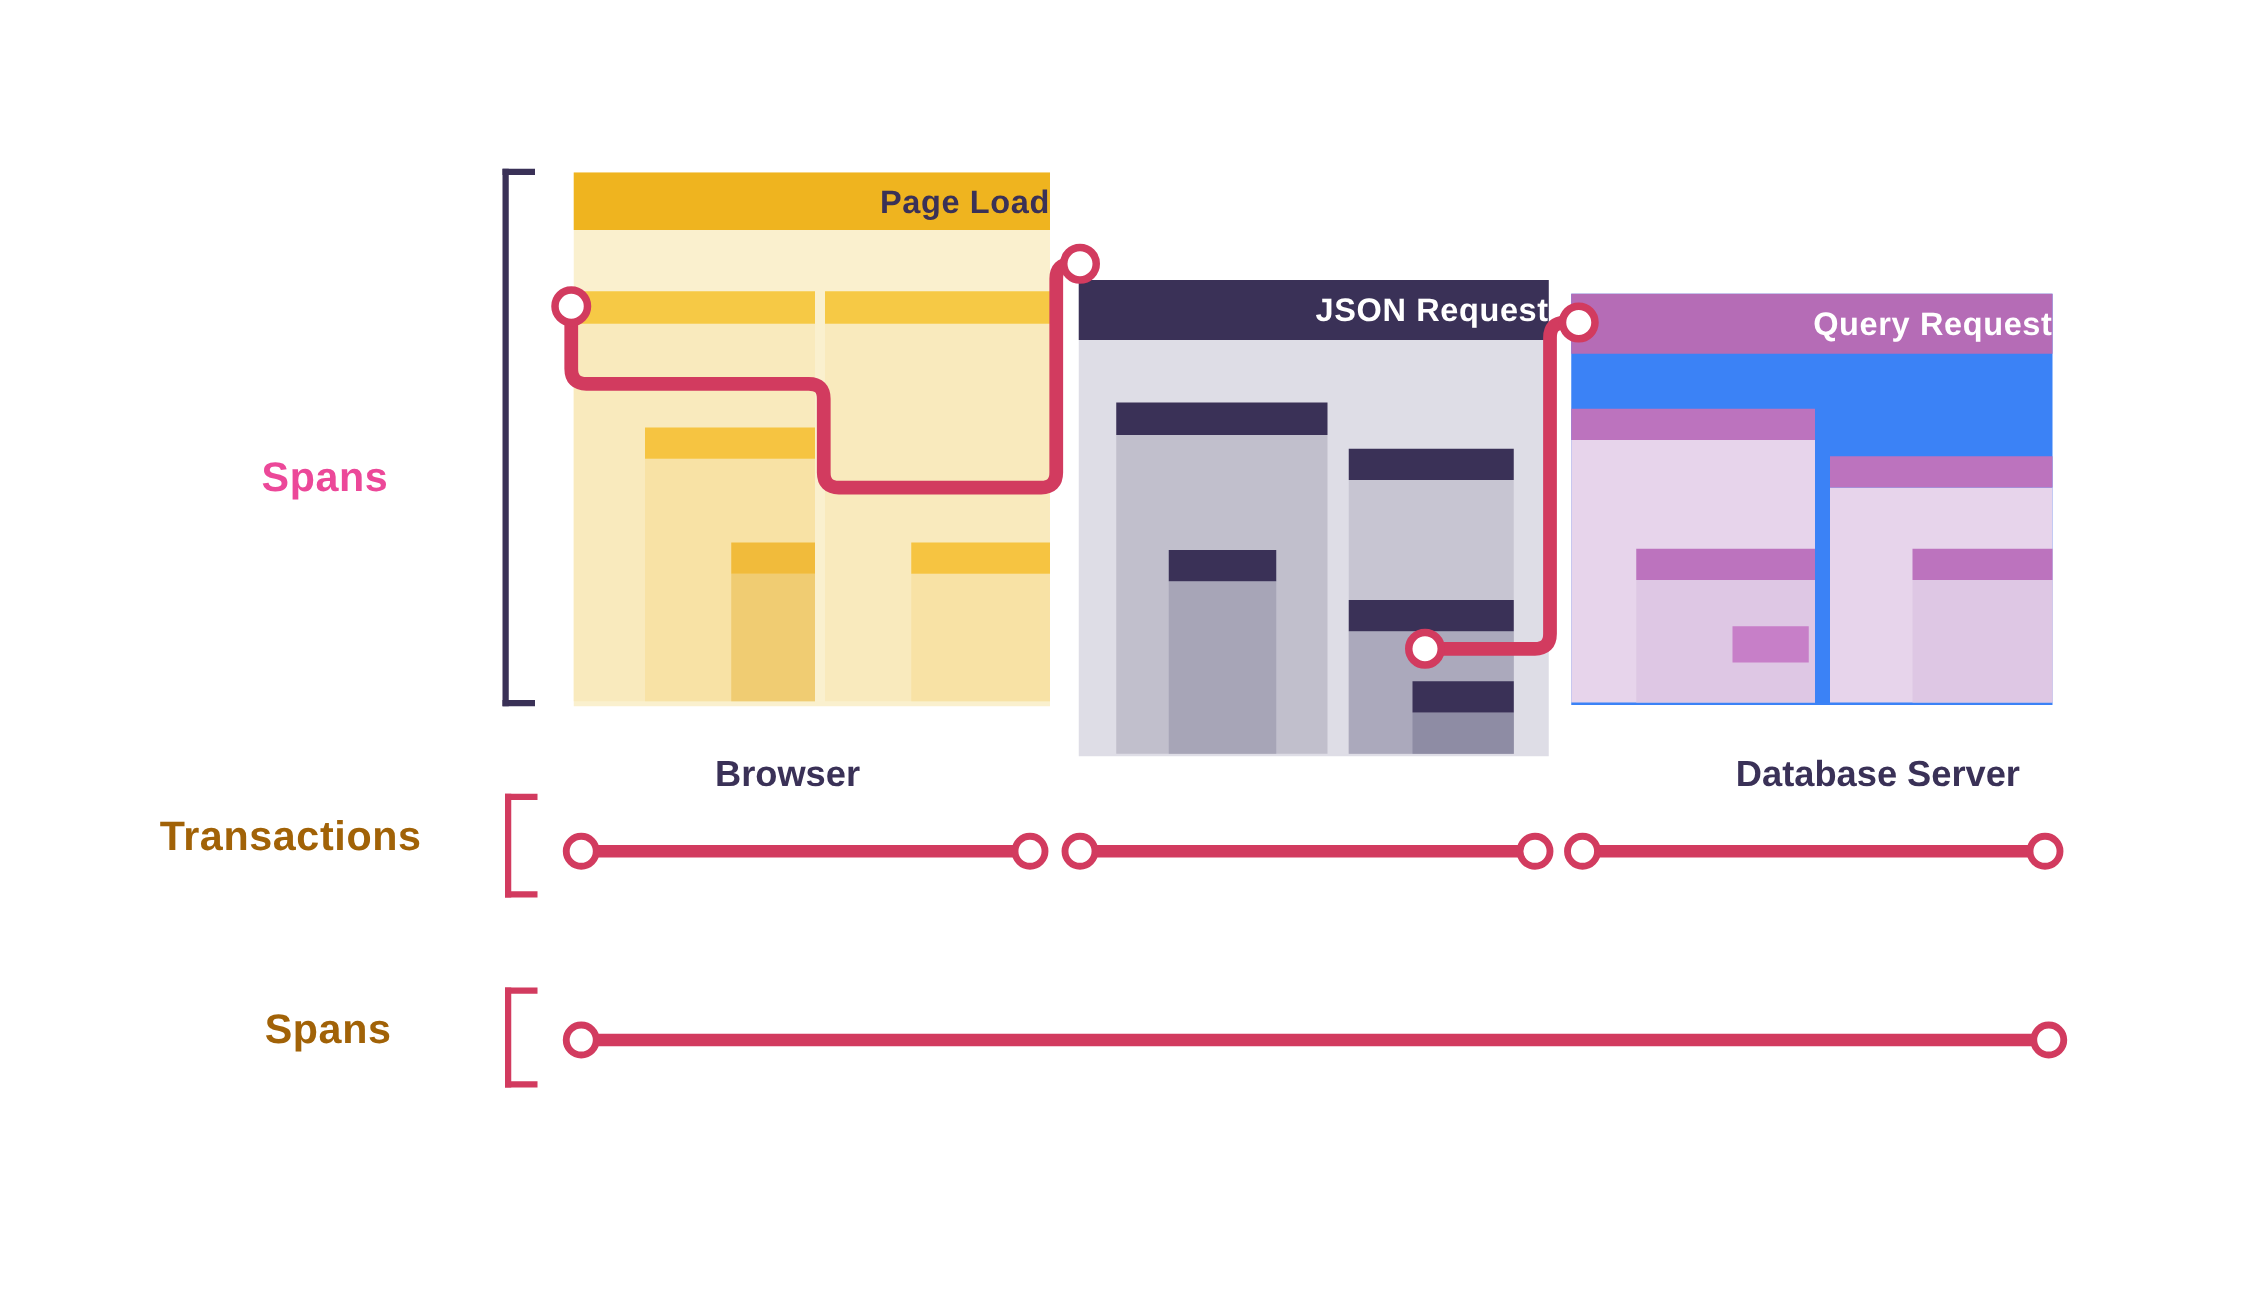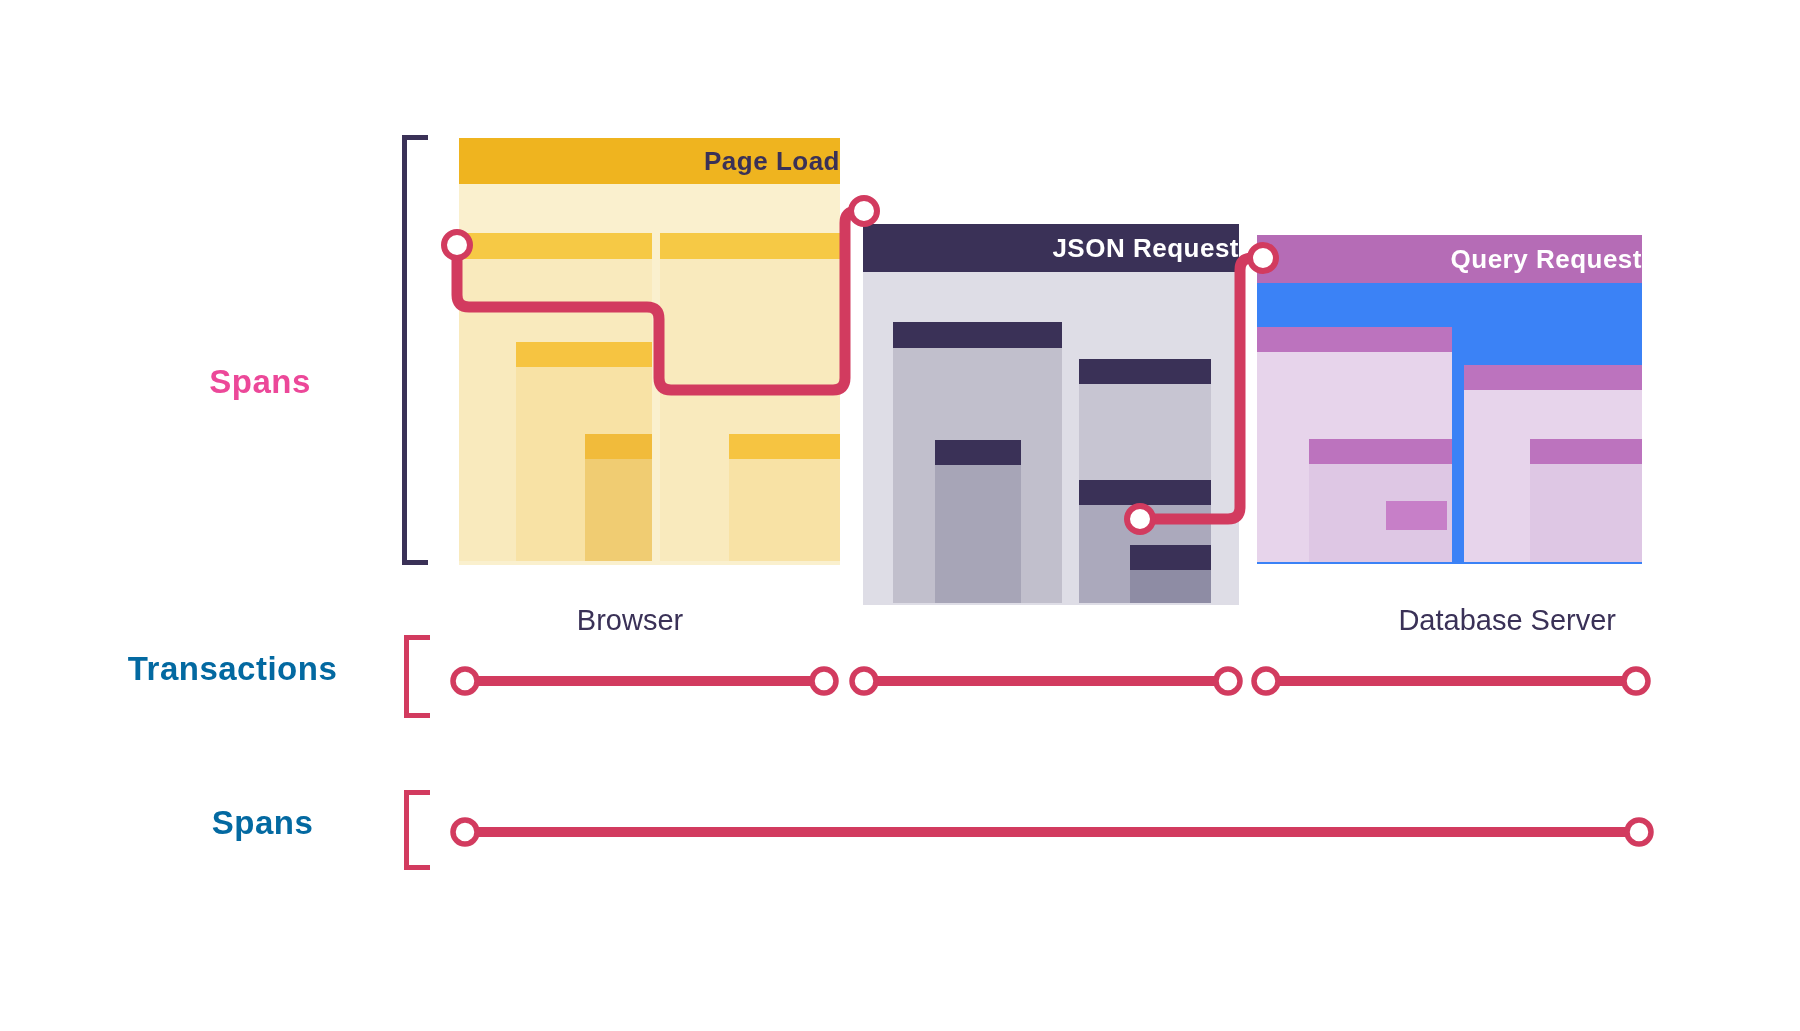--- a/index.html
+++ b/index.html
@@ -2,30 +2,30 @@
 <html><head>
 <meta charset="utf-8">
 <style>
   * { margin:0; padding:0; box-sizing:border-box; }
   html,body { background:#ffffff; }
   body { font-family:"Liberation Sans", sans-serif; }
   .canvas { position:relative; width:1800px; height:1031px; background:#ffffff; overflow:hidden; }
   .abs { position:absolute; }
   .row-label { position:absolute; font-weight:bold; font-size:33px; text-align:center; letter-spacing:0.5px; }
   .navy-t { color:#ec4899; }
-  .red-t { color:#0369a1; }
+  .red-t { color:#a16207; }
   .bracket { position:absolute; width:26px; border:5px solid #3A3157; border-right:none; }
   .bracket.red-b { border-color:#D23B5F; }
   .block { position:absolute; }
   .block-header {
     position:absolute; left:0; top:0; width:100%;
     display:flex; align-items:center; justify-content:flex-end;
     font-weight:bold; font-size:26px; letter-spacing:0.5px;
   }
-  .col-label { position:absolute; font-weight:normal; font-size:29px; color:#3A3157; text-align:center; }
+  .col-label { position:absolute; font-weight:bold; font-size:29px; color:#3A3157; text-align:center; }
   svg.overlay { position:absolute; left:0; top:0; pointer-events:none; }
 </style>
 </head>
 <body>
 
 <div class="canvas">
 
   <div class="row-label navy-t" style="left:100px; top:363px; width:320px;">Spans</div>
   <div class="row-label red-t" style="left:60px; top:650px; width:345px;">Transactions</div>
   <div class="row-label red-t" style="left:100px; top:804px; width:325px;">Spans</div>

